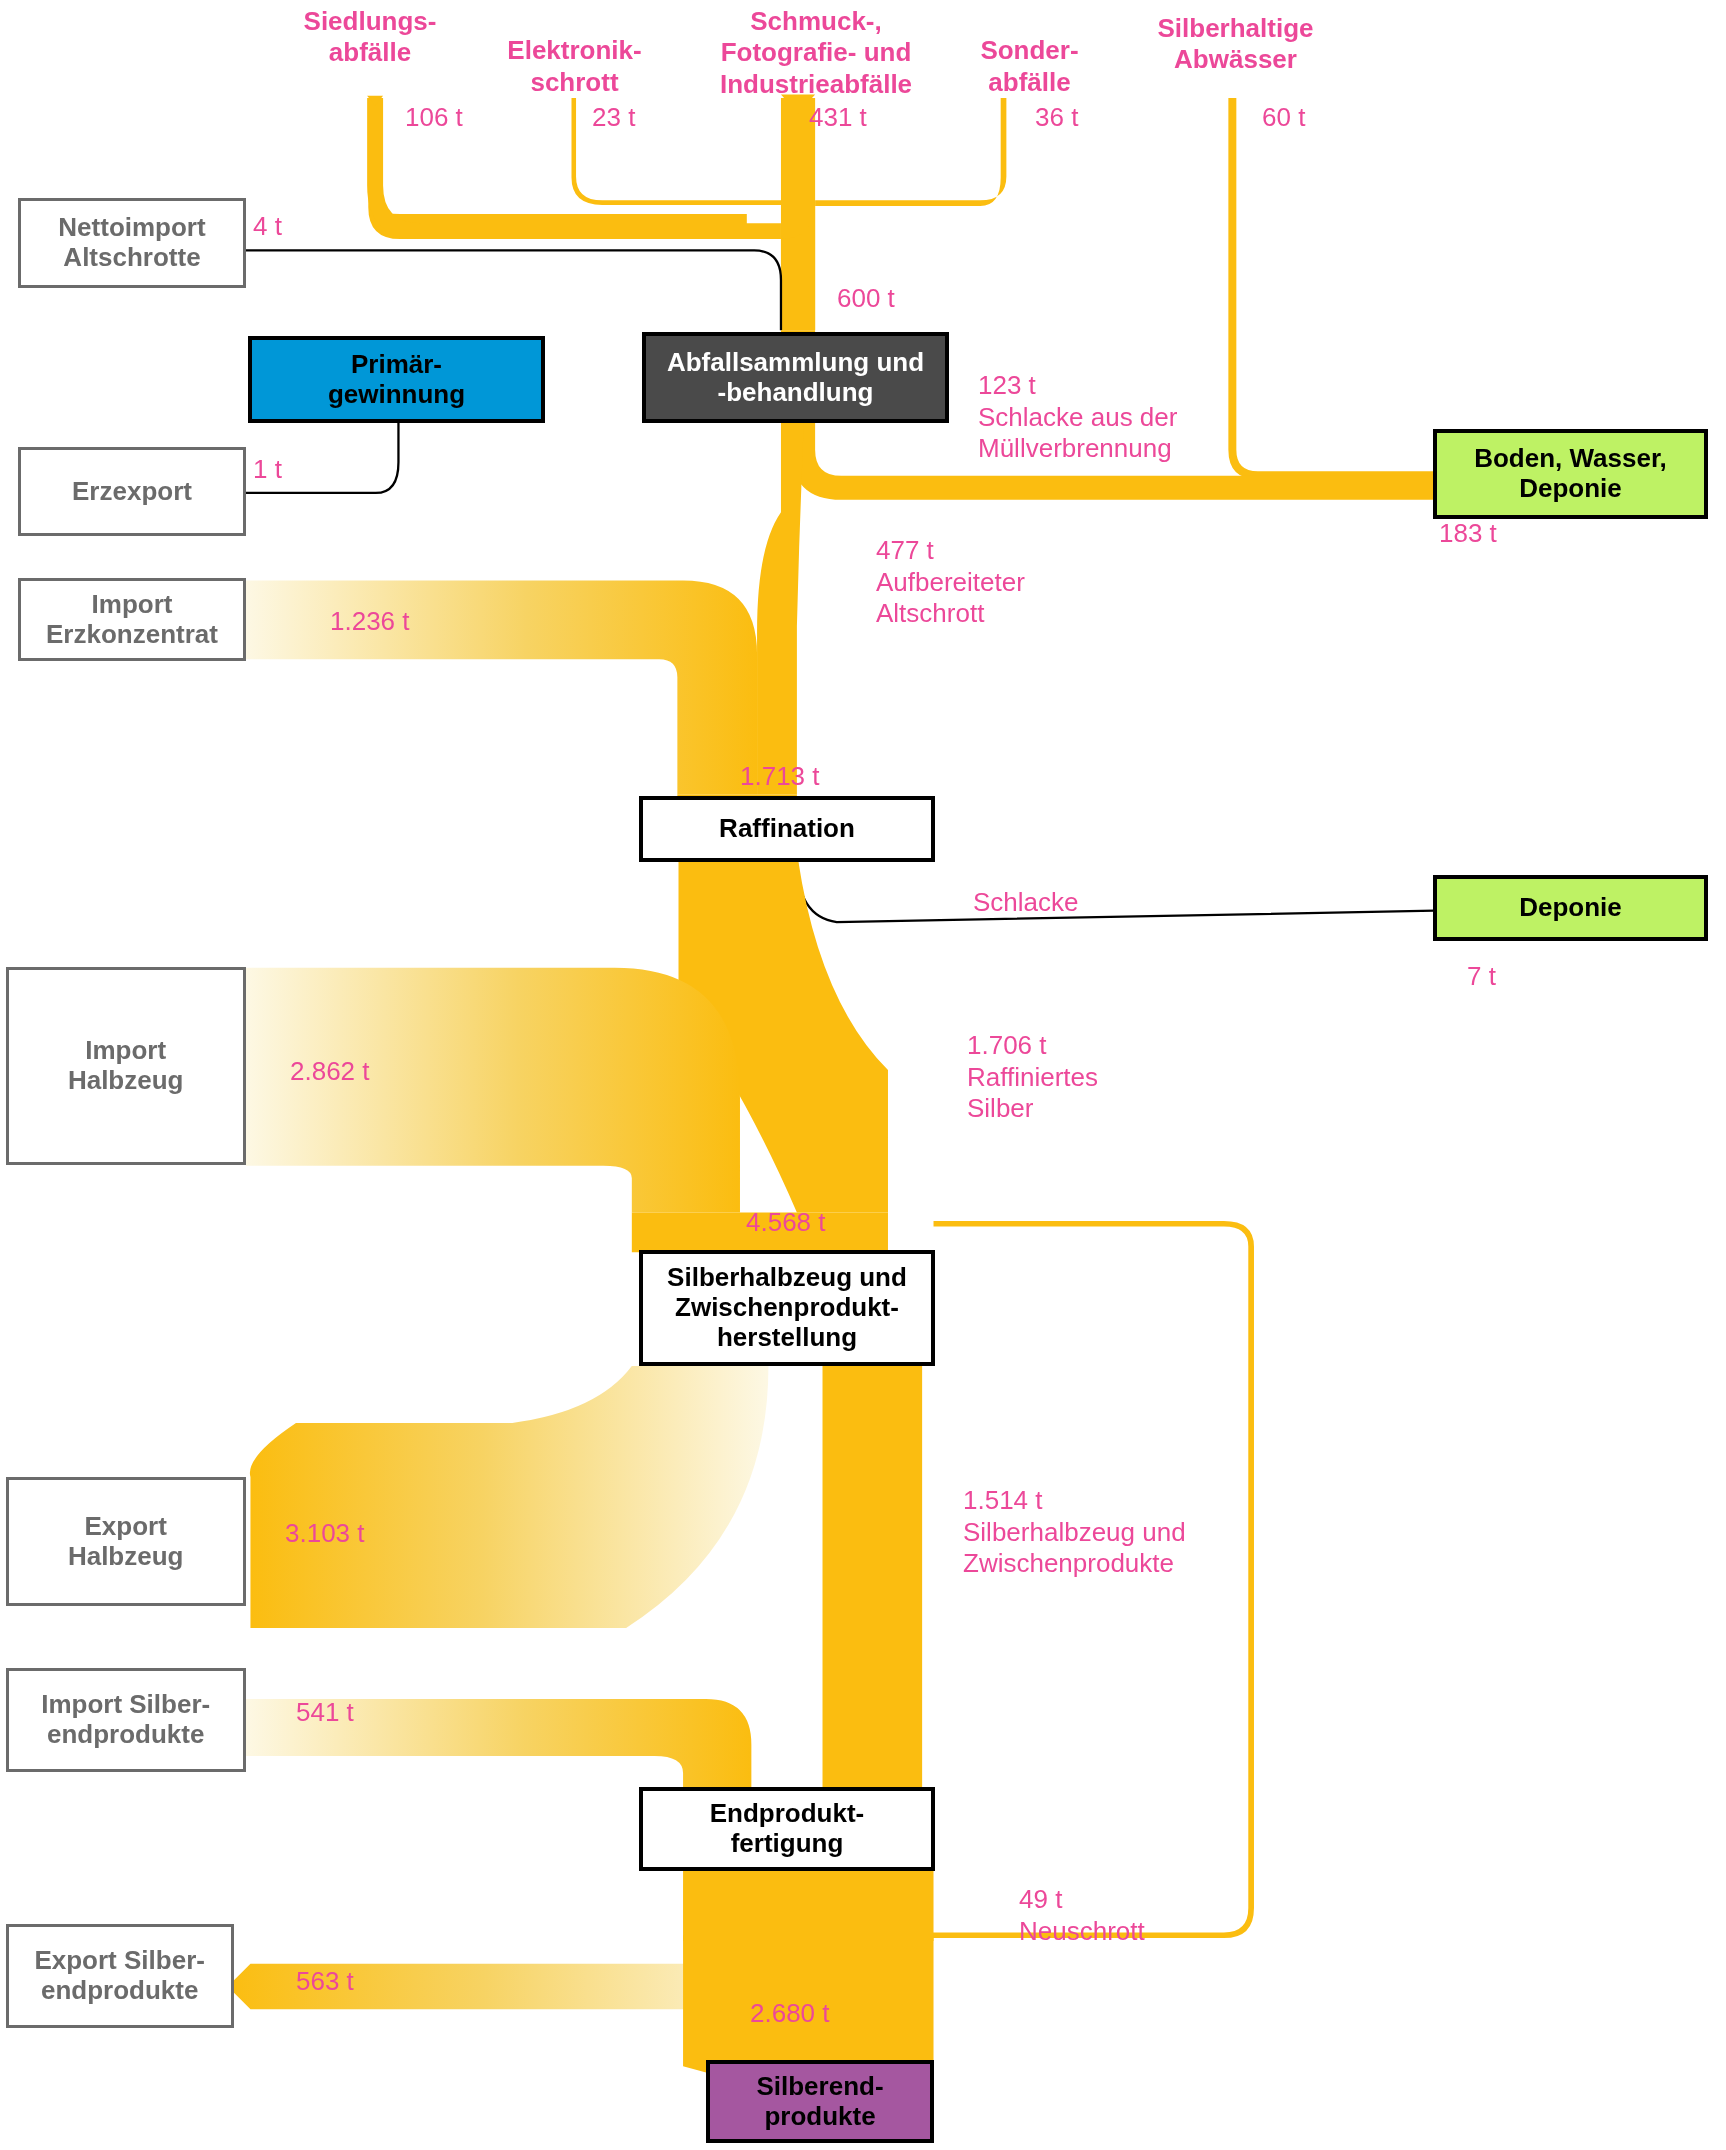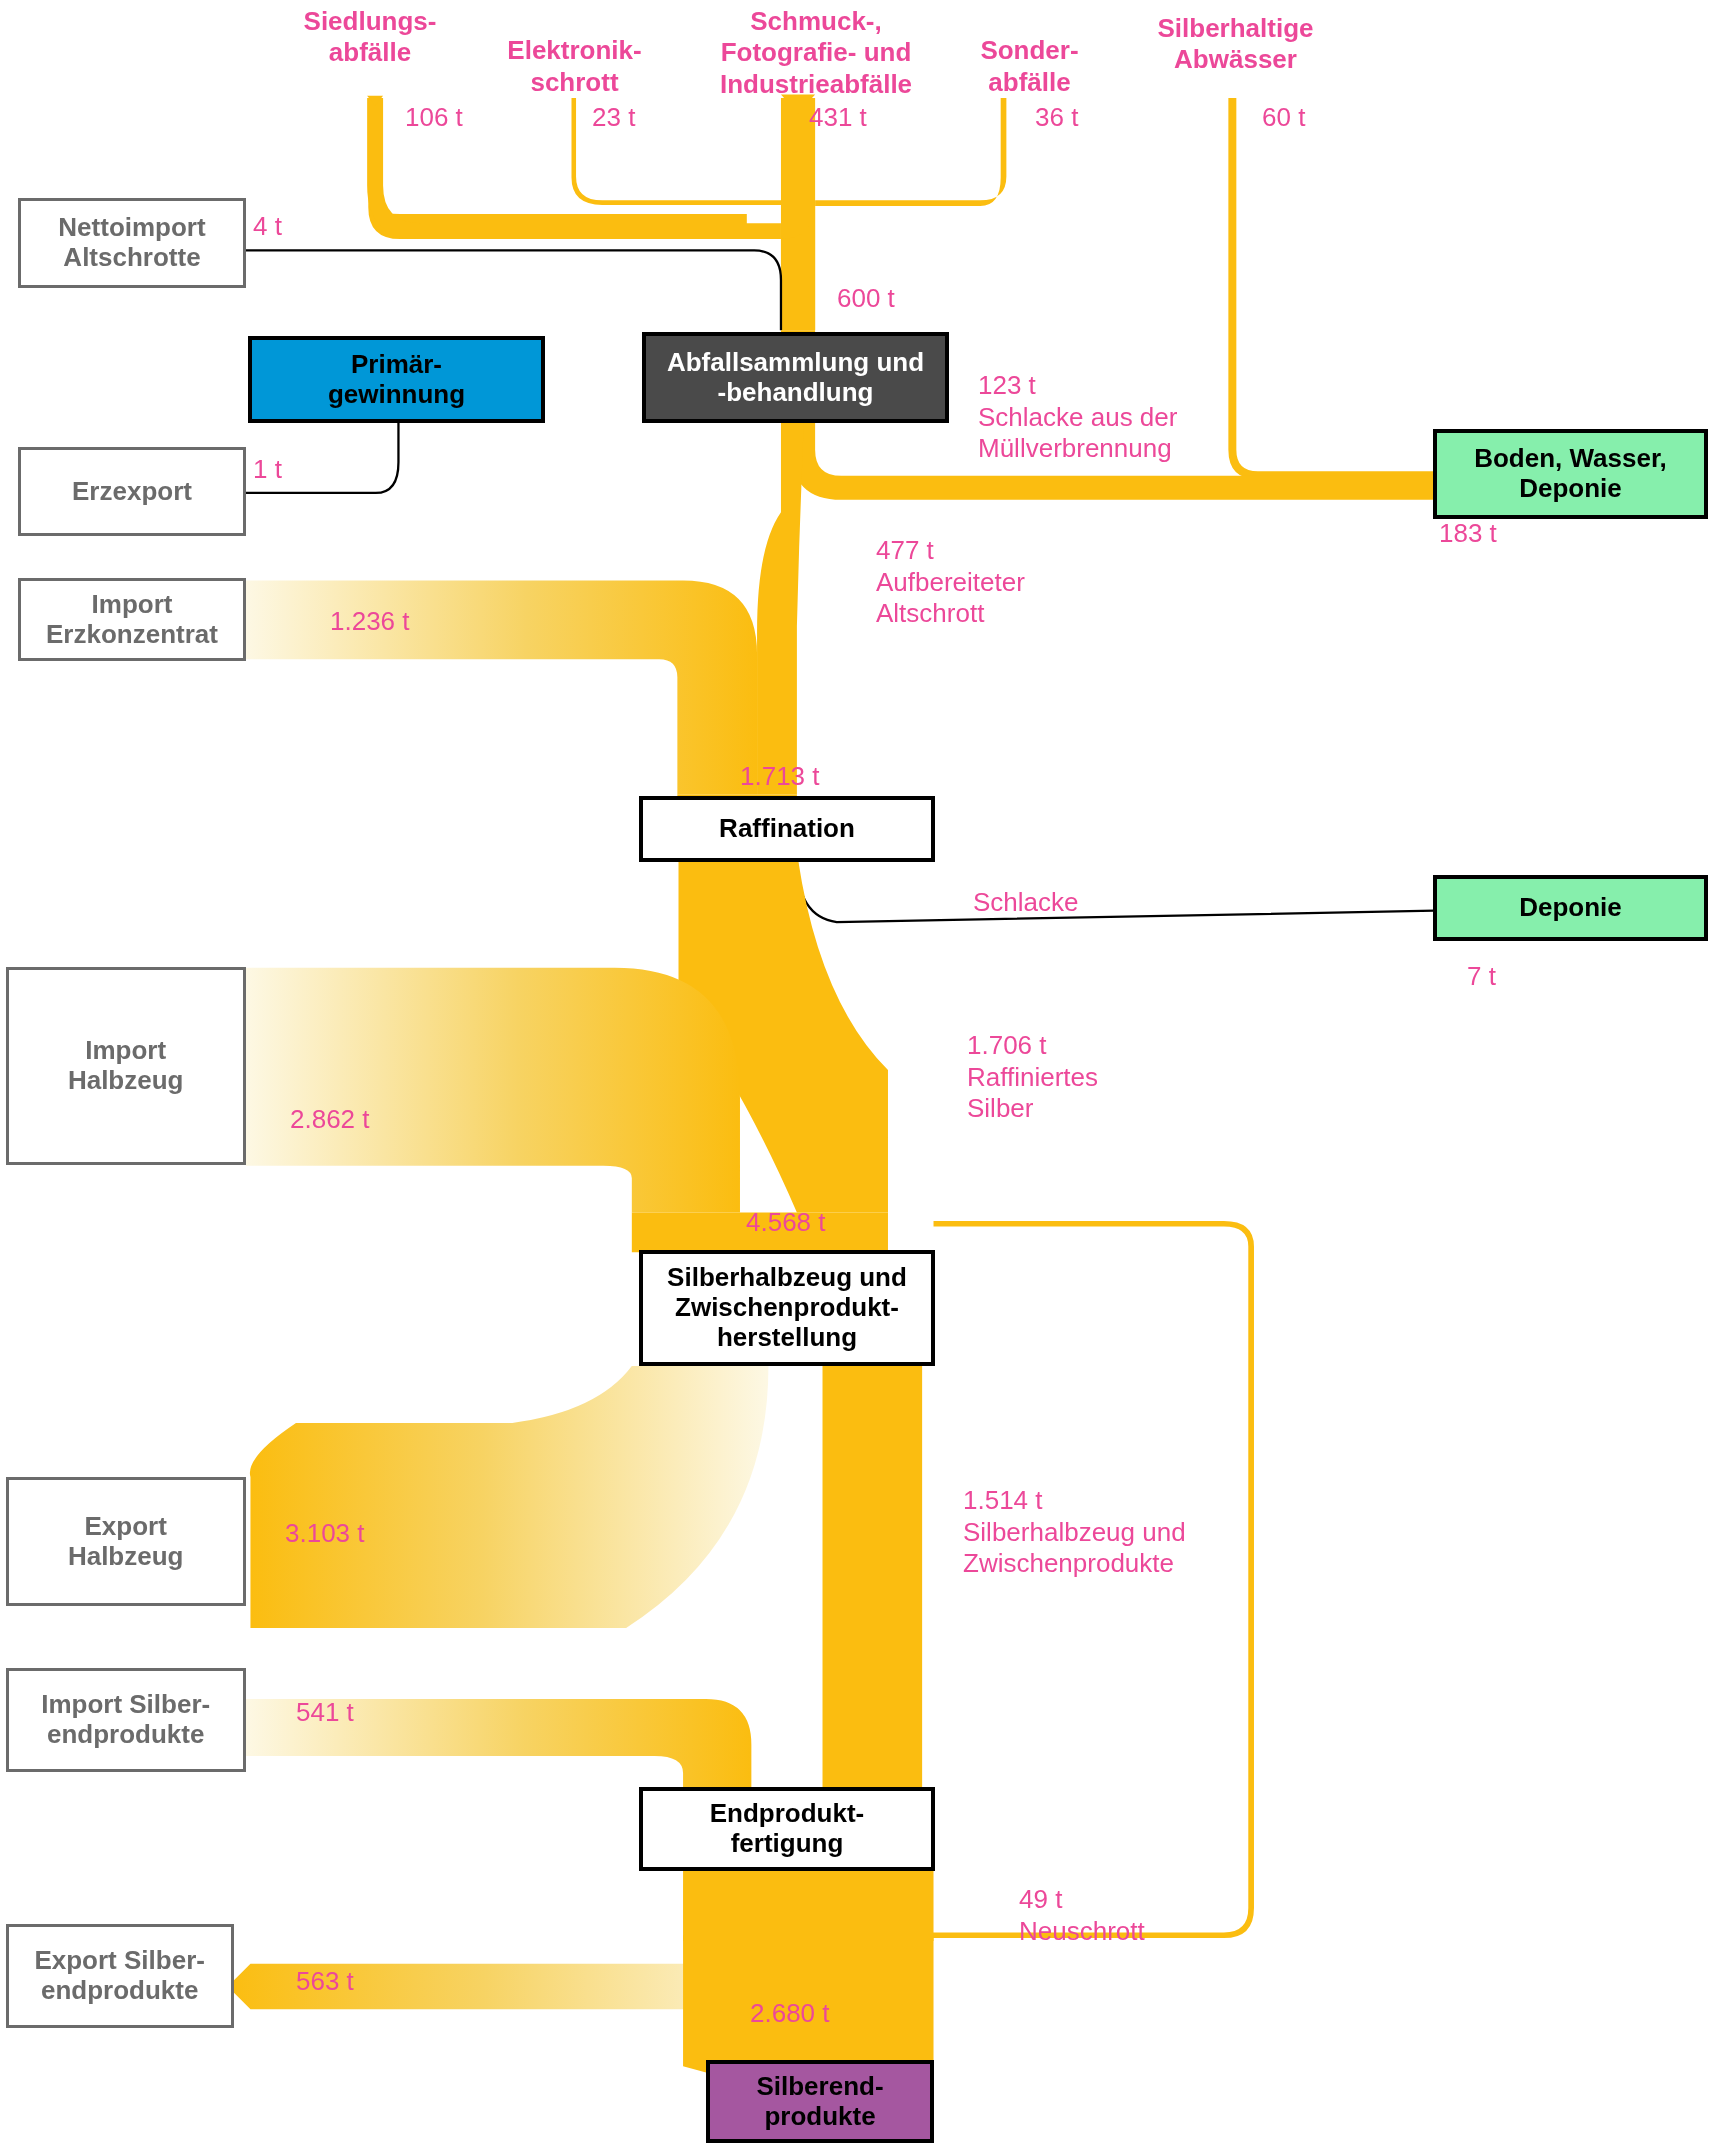--- a/index.html
+++ b/index.html
@@ -19,21 +19,21 @@
   
   .node.proc{border:4.6px solid #000000;background:#ffffff;color:#000000;
              font-weight:bold;font-size:26px;}
   
   .node.dark{border:4.6px solid #000000;background:#4a4a4a;color:#ffffff;
              font-weight:bold;font-size:26px;}
   
   .node.blue{border:4.6px solid #000000;background:#0097d7;color:#000000;
              font-weight:bold;font-size:26px;}
   
-  .node.orange{border:4.6px solid #000000;background:#86efac;color:#000000;
+  .node.orange{border:4.6px solid #000000;background:#bef264;color:#000000;
                font-weight:bold;font-size:26px;}
   
   .node.purple{border:4.6px solid #000000;background:#a557a0;color:#000000;
                font-weight:bold;font-size:26px;}
 
   
   .lbl{position:absolute;color:#ec4899;font-size:26px;line-height:1.22;
        white-space:pre-line;font-weight:normal;}
   .lbl.hdr{font-weight:bold;text-align:center;font-size:26px;}
   .lbl.val{font-weight:normal;}
@@ -225,21 +225,21 @@
   <div class="lbl val" style="left:740px;top:761px;">1.713 t</div>
 
   <div class="lbl val" style="left:973px;top:887px;">Schlacke</div>
 
   <div class="lbl val" style="left:1439px;top:961px;margin-left:28px;">7 t</div>
 
   <div class="lbl val" style="left:967px;top:1030px;">1.706 t
 Raffiniertes
 Silber</div>
 
-  <div class="lbl val" style="left:290px;top:1104px;">2.862 t</div>
+  <div class="lbl val" style="left:290px;top:1056px;">2.862 t</div>
 
   <div class="lbl val" style="left:746px;top:1207px;">4.568 t</div>
 
   <div class="lbl val" style="left:963px;top:1485px;">1.514 t
 Silberhalbzeug und
 Zwischenprodukte</div>
 
   <div class="lbl val" style="left:285px;top:1518px;">3.103 t</div>
 
   <div class="lbl val" style="left:296px;top:1697px;">541 t</div>

